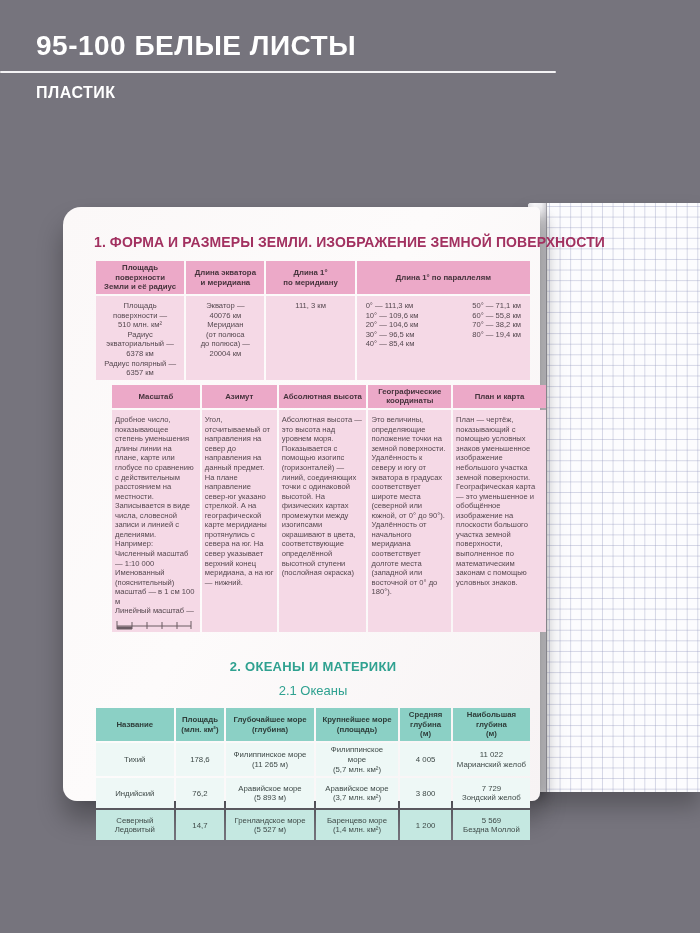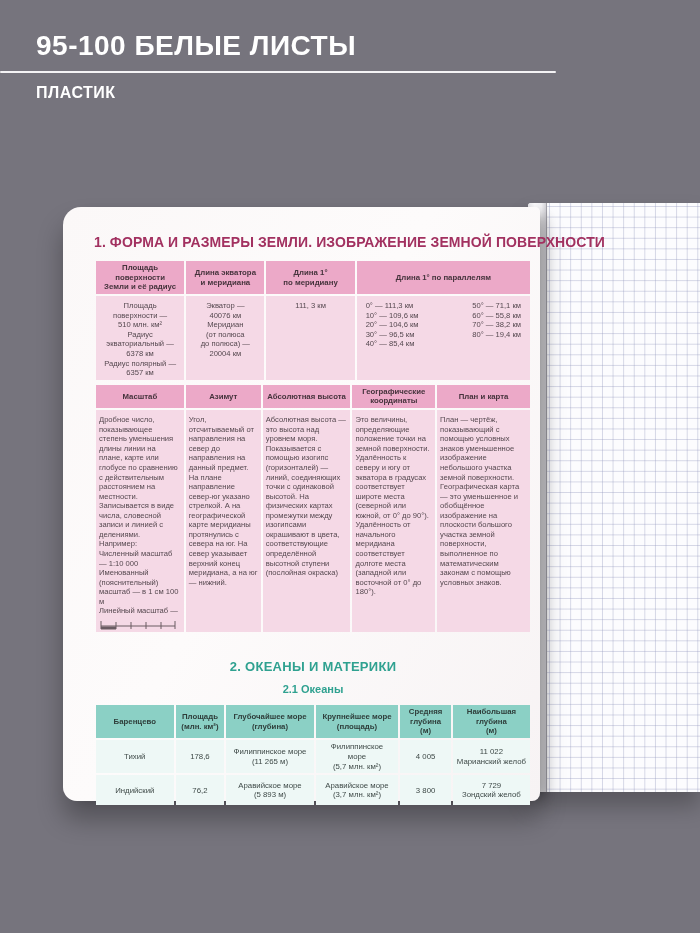--- a/index.html
+++ b/index.html
@@ -53,21 +53,21 @@
     pointer-events:none;
   }
   .page-inner{position:absolute;left:31px;top:0;width:438px;height:100%;}
   .sec1-title{
     margin-top:27px;text-align:left;color:#a23160;font-weight:bold;font-size:14px;
     letter-spacing:.1px;white-space:nowrap;
   }
   .sec2-title{
     margin-top:25px;text-align:center;color:#2fa190;font-weight:bold;font-size:13px;letter-spacing:.3px;
   }
-  .sec2-sub{margin-top:9px;text-align:center;color:#2fa190;font-weight:bold;font-size:11px;}
+  .sec2-sub{margin-top:9px;text-align:center;color:#2fa190;font-weight:normal;font-size:13px;}
   
   table{border-collapse:separate;border-spacing:2.5px;width:100%;table-layout:fixed;}
   td,th{vertical-align:middle;padding:2px 3px;}
   .mlt{white-space:pre-line;}
   
   .tbl-pink{margin-top:9px;}
   .tbl-pink th{
     background:#eca9c8;color:#45333c;font-size:7.8px;font-weight:bold;text-align:center;line-height:1.25;
   }
   .tbl-pink td{
@@ -154,21 +154,21 @@
               <div class="deg-col">50° — 71,1 км
 60° — 55,8 км
 70° — 38,2 км
 80° — 19,4 км</div>
             </div>
           </td>
         </tr>
       </tbody>
         </table>
 
-      <table class="tbl-pink" style="margin-top:1px;">
+      <table class="tbl-pink" style="margin-top:1px;margin-left:16px;">
         <colgroup>
             <col style="width:20.6%">
             <col style="width:17.6%">
             <col style="width:20.6%">
             <col style="width:19.4%">
             <col style="width:21.8%">
           </colgroup>
         <tbody>
             <tr>
           <th>Масштаб</th>
@@ -212,21 +212,21 @@
         <colgroup>
             <col style="width:18.3%">
             <col style="width:11.5%">
             <col style="width:20.6%">
             <col style="width:19.5%">
             <col style="width:11.9%">
             <col style="width:18.2%">
           </colgroup>
         <tbody>
             <tr>
-          <th class="mlt">Баренцево</th>
+          <th class="mlt">Название</th>
           <th class="mlt">Площадь
 (млн. км²)</th>
           <th class="mlt">Глубочайшее море
 (глубина)</th>
           <th class="mlt">Крупнейшее море
 (площадь)</th>
           <th class="mlt">Средняя
 глубина
 (м)</th>
           <th class="mlt">Наибольшая
@@ -249,18 +249,30 @@
           <td class="mlt">Индийский</td>
           <td class="mlt">76,2</td>
           <td class="mlt">Аравийское море
 (5 893 м)</td>
           <td class="mlt">Аравийское море
 (3,7 млн. км²)</td>
           <td class="mlt">3 800</td>
           <td class="mlt">7 729
 Зондский желоб</td>
         </tr>
+        <tr class="alt">
+          <td class="mlt">Северный
+Ледовитый</td>
+          <td class="mlt">14,7</td>
+          <td class="mlt">Гренландское море
+(5 527 м)</td>
+          <td class="mlt">Баренцево море
+(1,4 млн. км²)</td>
+          <td class="mlt">1 200</td>
+          <td class="mlt">5 569
+Бездна Моллой</td>
+        </tr>
       </tbody>
         </table>
 
     </div>
   </div>
 </div>
 
 </body></html>

